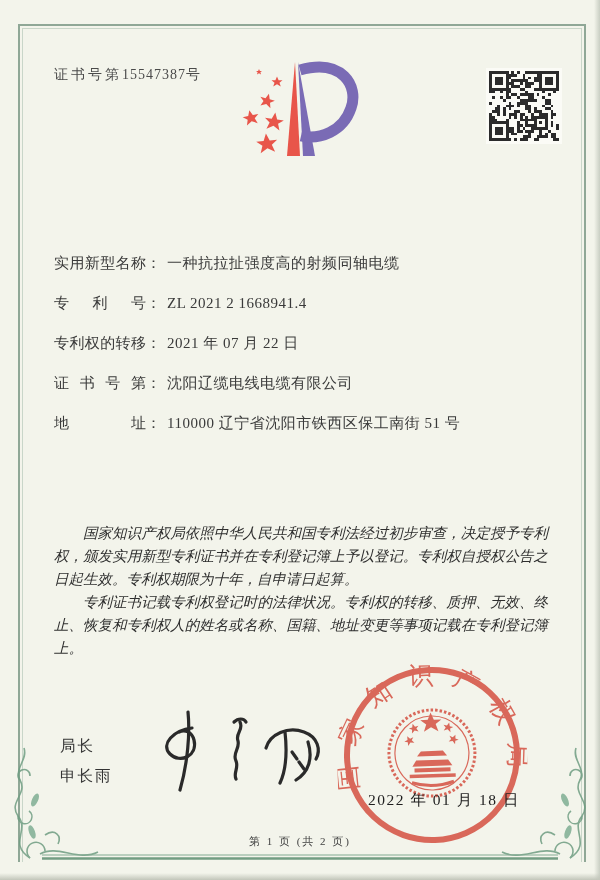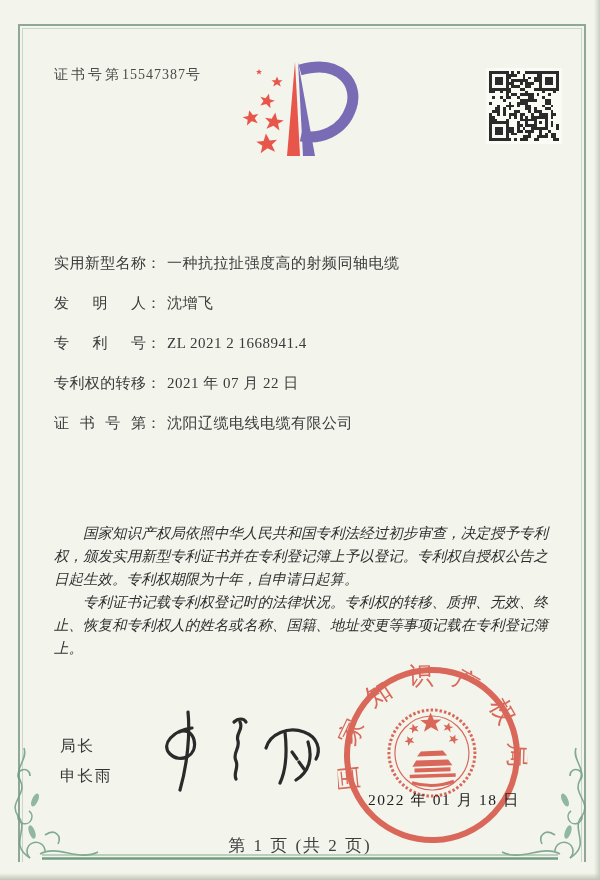--- a/index.html
+++ b/index.html
@@ -48,21 +48,21 @@
   .signer-title{position:absolute;left:60px;top:736px;font-size:15.5px;letter-spacing:2px;color:#333;}
   .signer-name{position:absolute;left:60px;top:766px;font-size:15.5px;letter-spacing:2px;color:#333;}
   .signature{position:absolute;left:148px;top:706px;width:180px;height:95px;}
 
   .seal{position:absolute;left:337px;top:660px;width:190px;height:190px;opacity:.92;
     transform:rotate(-2deg);mix-blend-mode:multiply;}
   .seal-date{position:absolute;left:368px;top:790px;font-size:15.5px;letter-spacing:1.5px;
     color:#1e1e1e;z-index:5;}
 
   .footer{position:absolute;left:0;top:834px;width:100%;text-align:center;
-    font-size:17px;letter-spacing:2px;color:#3f3f3f;}
+    font-size:11px;letter-spacing:2px;color:#3f3f3f;}
   .ornaments{position:absolute;left:0;top:740px;width:600px;height:140px;z-index:2;}
 </style>
 </head>
 <body>
 
 <div class="page">
 
   <div class="frame-outer"></div>
   <div class="frame-inner"></div>
 
@@ -396,30 +396,30 @@
         <i style="grid-area:25/25"></i>
       </div>
   </div>
 
 
   <div class="fields">
     <div class="field-row">
       <span class="flabel">实用新型名称</span><span class="fcolon">：</span><span class="fvalue">一种抗拉扯强度高的射频同轴电缆</span>
     </div>
     <div class="field-row">
-      <span class="flabel">发明人</span><span class="fcolon">：</span><span class="fvalue">沈增飞</span>
-    </div>
-    <div class="field-row">
       <span class="flabel">专利号</span><span class="fcolon">：</span><span class="fvalue">ZL 2021 2 1668941.4</span>
     </div>
     <div class="field-row">
       <span class="flabel">专利权的转移</span><span class="fcolon">：</span><span class="fvalue">2021 年 07 月 22 日</span>
     </div>
     <div class="field-row">
       <span class="flabel">证书号第</span><span class="fcolon">：</span><span class="fvalue">沈阳辽缆电线电缆有限公司</span>
+    </div>
+    <div class="field-row">
+      <span class="flabel">地址</span><span class="fcolon">：</span><span class="fvalue">110000 辽宁省沈阳市铁西区保工南街 51 号</span>
     </div>
   </div>
 
   <div class="body-text">
     <p>国家知识产权局依照中华人民共和国专利法经过初步审查，决定授予专利权，颁发实用新型专利证书并在专利登记簿上予以登记。专利权自授权公告之日起生效。专利权期限为十年，自申请日起算。</p>
     <p>专利证书记载专利权登记时的法律状况。专利权的转移、质押、无效、终止、恢复和专利权人的姓名或名称、国籍、地址变更等事项记载在专利登记簿上。</p>
   </div>
 
   <div class="signer-title">局长</div>
   <div class="signer-name">申长雨</div>

